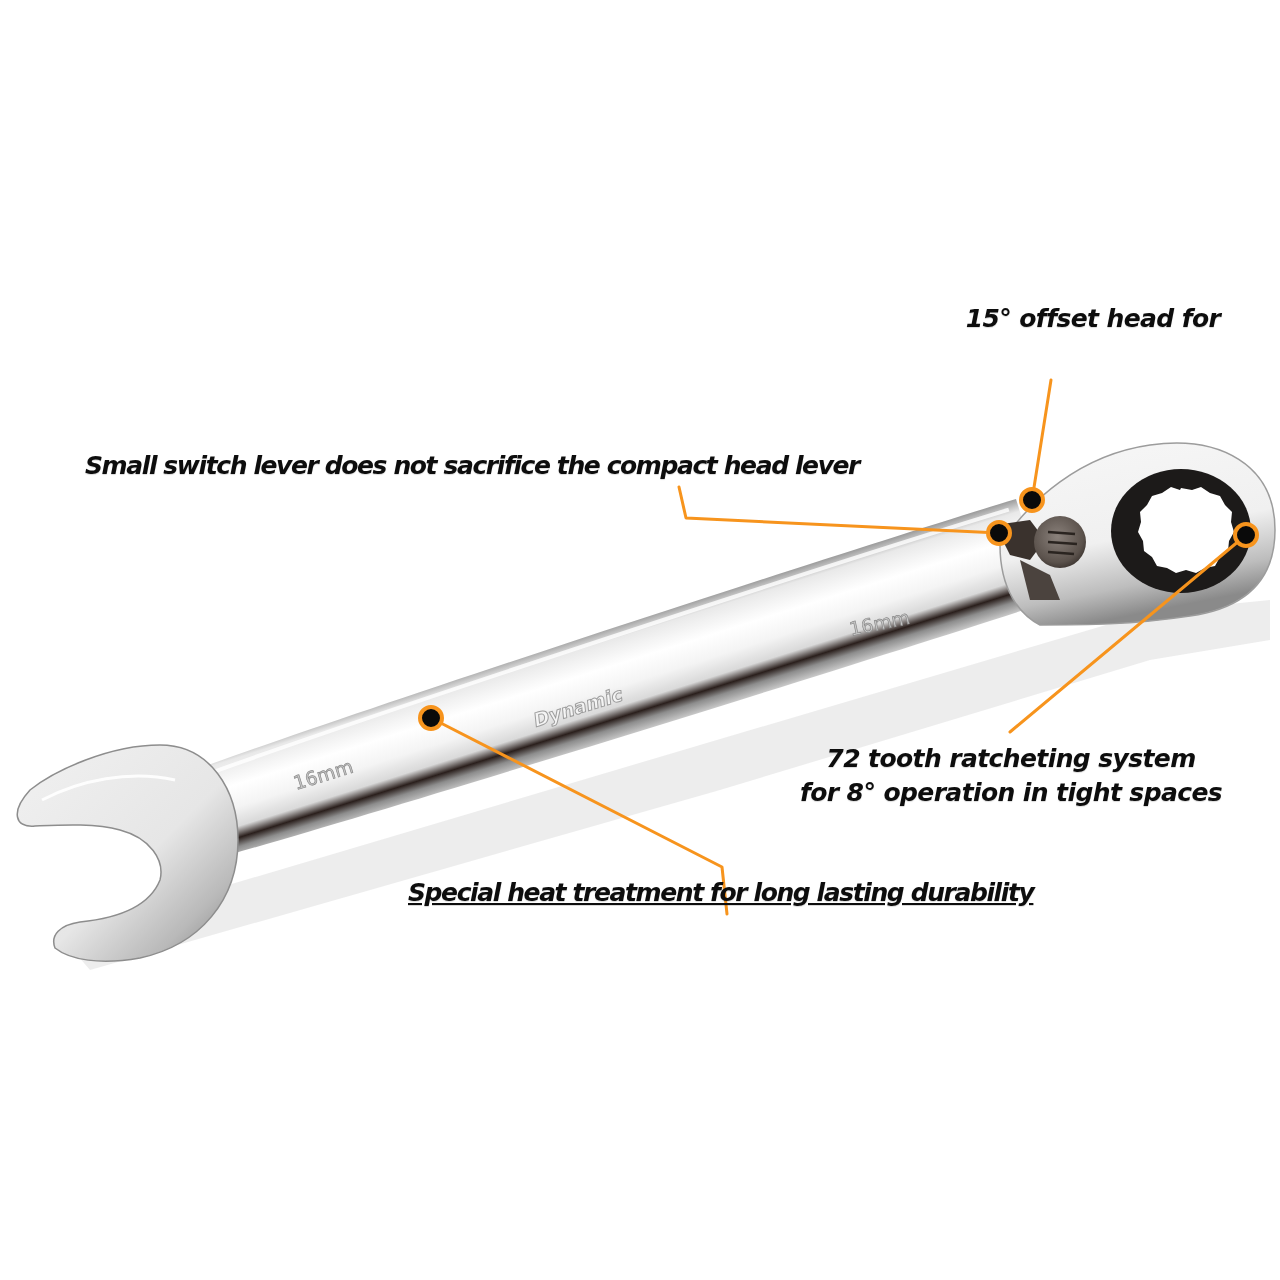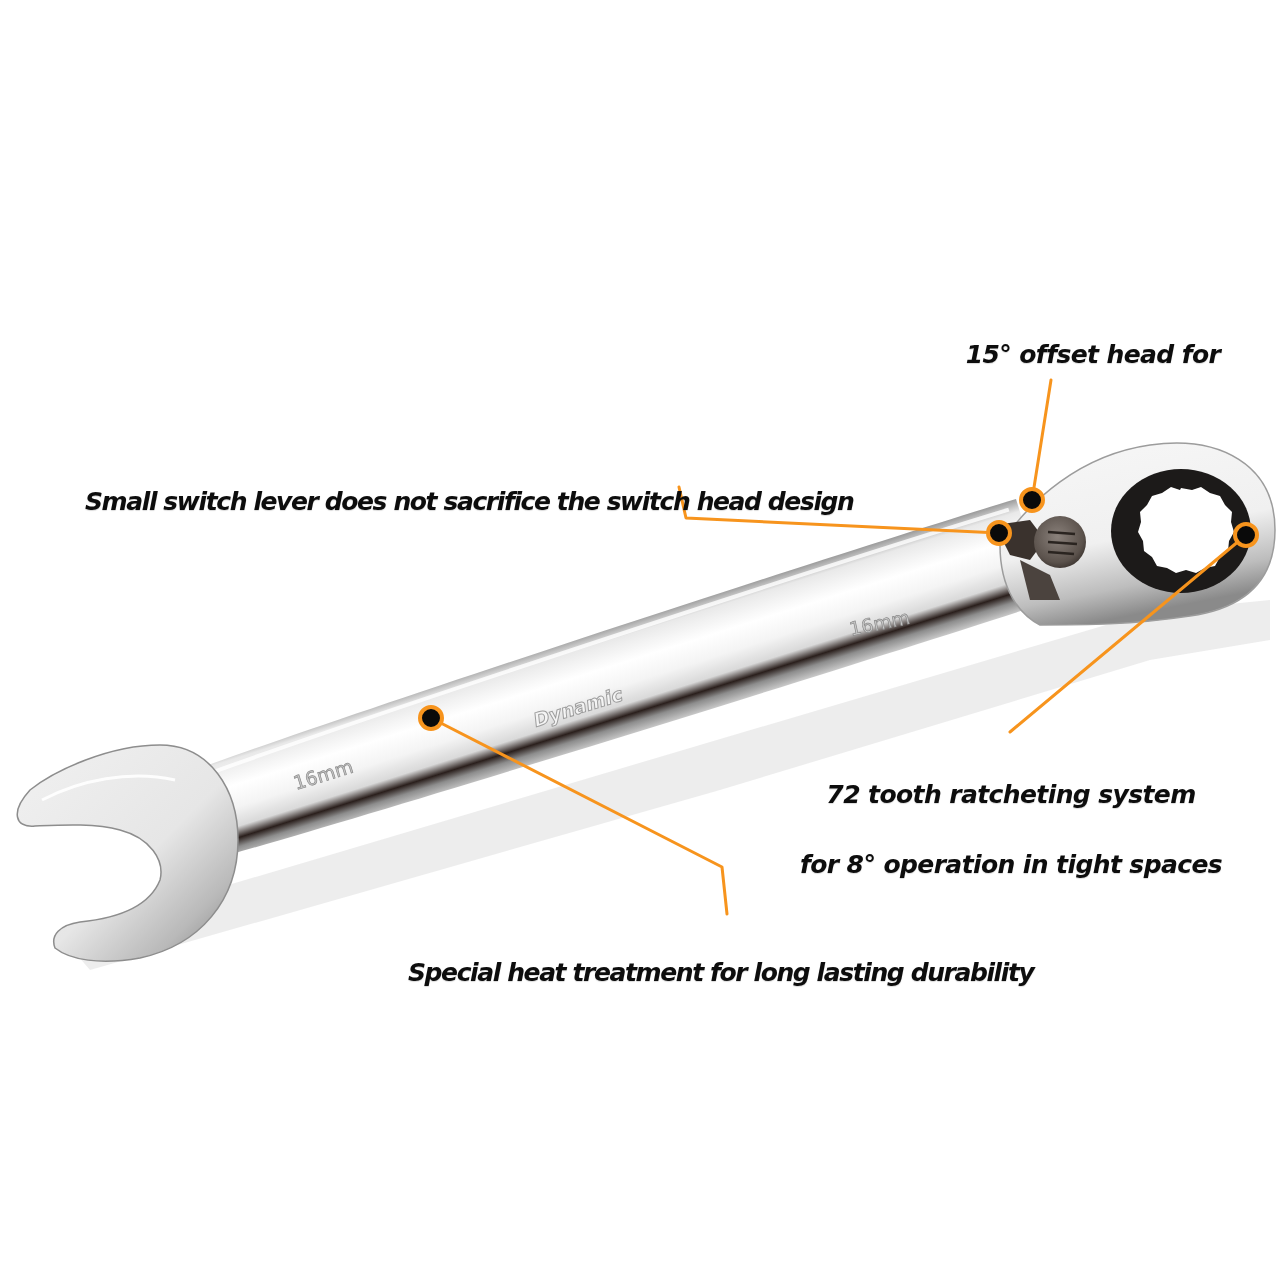--- a/index.html
+++ b/index.html
@@ -12,21 +12,21 @@
     font-weight: bold;
     font-style: italic;
     color: #0d0d0d;
     font-size: 25px;
     line-height: 34px;
     letter-spacing: -0.6px;
     white-space: nowrap;
     text-shadow: 0 1px 1px rgba(0,0,0,0.15);
   }
   .label.center { text-align: center; }
-  .label span { display: block; margin-top: 36px; }
+  .label span { display: block; }
 </style>
 </head>
 <body>
 
 <div class="stage">
 
   <svg class="art" viewBox="0 0 1280 1280" xmlns="http://www.w3.org/2000/svg">
     <defs>
       <linearGradient id="chrome" x1="0" y1="0" x2="0" y2="1">
         <stop offset="0" stop-color="#9a9a9a"></stop>
@@ -118,25 +118,25 @@
       <circle cx="1246" cy="535" r="11" fill="#0a0a0a" stroke="#f7941d" stroke-width="4"></circle>
       <circle cx="431" cy="718" r="11" fill="#0a0a0a" stroke="#f7941d" stroke-width="4"></circle>
     </g>
   </svg>
 
   <div class="label center" style="left: 905px; top: 302px; width: 376px;">
     <span>15° offset head for</span>
   </div>
 
   <div class="label" style="left: 85px; top: 449px; letter-spacing: -1.4px;">
-    <span>Small switch lever does not sacrifice the switch head design</span>
+    <span>Small switch lever does not sacrifice the compact head lever</span>
   </div>
 
   <div class="label center" style="left: 796px; top: 742px; width: 430px;">
     <span>72 tooth ratcheting system</span>
     <span>for 8° operation in tight spaces</span>
   </div>
 
-  <div class="label" style="left: 408px; top: 920px; letter-spacing: -1.4px;">
+  <div class="label" style="left: 408px; top: 876px; letter-spacing: -1.4px; text-decoration: underline;">
     <span>Special heat treatment for long lasting durability</span>
   </div>
 
 </div>
 
 </body></html>

